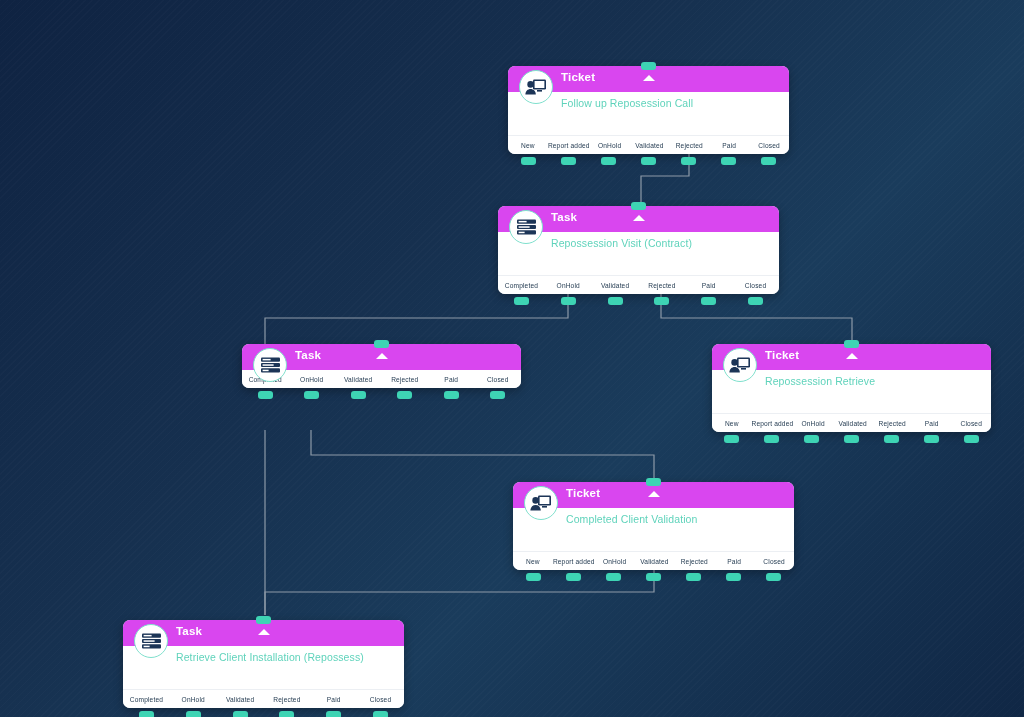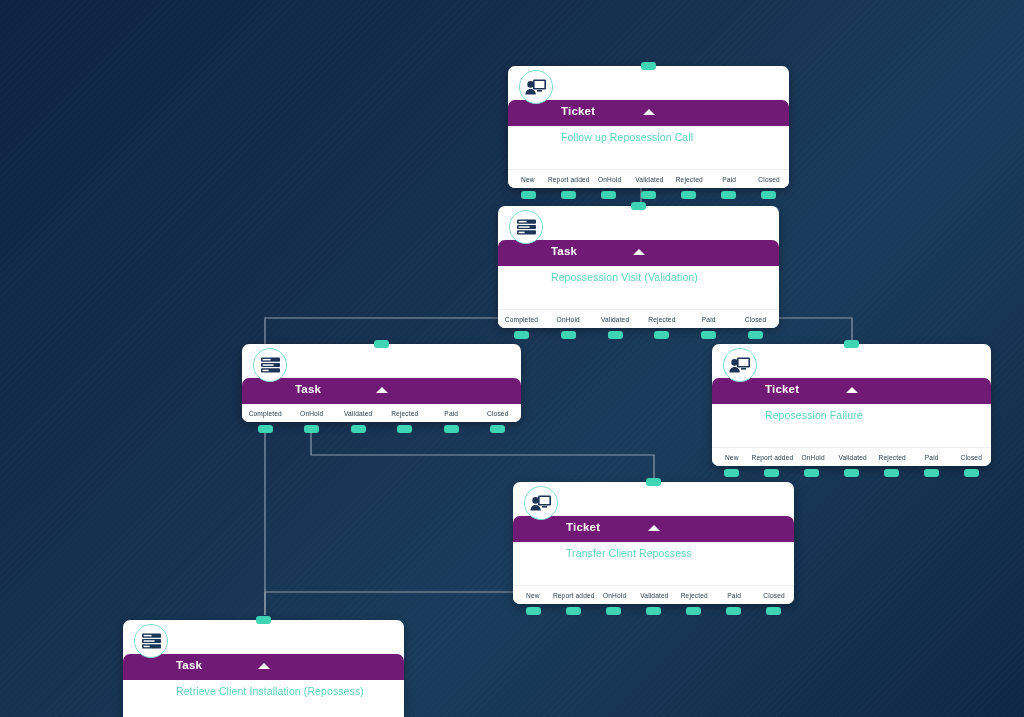--- a/index.html
+++ b/index.html
@@ -51,26 +51,25 @@
     z-index: 3;
     border-radius: 7px;
     background: #ffffff;
     box-shadow: 0 3px 10px rgba(0,0,0,0.30);
     font-family: "Liberation Sans", sans-serif;
   }
 
   .node-header {
     position: relative;
     height: 26px;
-    background: #701a75;
+    background: #d946ef;
     border-top-left-radius: 7px;
     border-top-right-radius: 7px;
     display: flex;
     align-items: center;
-    margin-top: 34px;
   }
 
   .node-title {
     position: absolute;
     left: 53px;
     top: 5px;
     color: #ffffff;
     font-size: 11.5px;
     font-weight: bold;
     letter-spacing: 0.2px;
@@ -253,21 +252,21 @@
           <svg width="21" height="18" viewBox="0 0 21 18">
             <rect x="1" y="1.5" width="19" height="4.2" rx="1" fill="#1c3557"></rect>
             <rect x="2.6" y="2.9" width="8" height="1.5" fill="#ffffff"></rect>
             <rect x="1" y="6.9" width="19" height="4.2" rx="1" fill="#1c3557"></rect>
             <rect x="2.6" y="8.3" width="11" height="1.5" fill="#ffffff"></rect>
             <rect x="1" y="12.3" width="19" height="4.2" rx="1" fill="#1c3557"></rect>
             <rect x="2.6" y="13.7" width="6" height="1.5" fill="#ffffff"></rect>
           </svg>
         </div>
         <div class="node-body">
-          <div class="node-subtitle">Repossession Visit (Validation)</div>
+          <div class="node-subtitle">Repossession Visit (Contract)</div>
         </div>
         <div class="node-footer">
           <div class="status-cell">Completed</div>
           <div class="status-cell">OnHold</div>
           <div class="status-cell">Validated</div>
           <div class="status-cell">Rejected</div>
           <div class="status-cell">Paid</div>
           <div class="status-cell">Closed</div>
         </div>
         <div class="nub-row">
@@ -345,21 +344,21 @@
         <div class="node-avatar">
           <svg width="22" height="18" viewBox="0 0 22 18">
             <rect x="8" y="1.5" width="13" height="10" rx="1.2" fill="#1c3557"></rect>
             <rect x="9.6" y="3" width="9.8" height="7" fill="#ffffff"></rect>
             <rect x="12" y="12" width="5" height="1.6" fill="#1c3557"></rect>
             <circle cx="5.6" cy="6.4" r="3.3" fill="#1c3557"></circle>
             <path d="M0.4 16.5c0-3.2 2.4-5.4 5.2-5.4s5.2 2.2 5.2 5.4z" fill="#1c3557"></path>
           </svg>
         </div>
         <div class="node-body">
-          <div class="node-subtitle">Reposession Failure</div>
+          <div class="node-subtitle">Repossession Retrieve</div>
         </div>
         <div class="node-footer">
           <div class="status-cell">New</div>
           <div class="status-cell">Report added</div>
           <div class="status-cell">OnHold</div>
           <div class="status-cell">Validated</div>
           <div class="status-cell">Rejected</div>
           <div class="status-cell">Paid</div>
           <div class="status-cell">Closed</div>
         </div>
@@ -396,21 +395,21 @@
         <div class="node-avatar">
           <svg width="22" height="18" viewBox="0 0 22 18">
             <rect x="8" y="1.5" width="13" height="10" rx="1.2" fill="#1c3557"></rect>
             <rect x="9.6" y="3" width="9.8" height="7" fill="#ffffff"></rect>
             <rect x="12" y="12" width="5" height="1.6" fill="#1c3557"></rect>
             <circle cx="5.6" cy="6.4" r="3.3" fill="#1c3557"></circle>
             <path d="M0.4 16.5c0-3.2 2.4-5.4 5.2-5.4s5.2 2.2 5.2 5.4z" fill="#1c3557"></path>
           </svg>
         </div>
         <div class="node-body">
-          <div class="node-subtitle">Transfer Client Repossess</div>
+          <div class="node-subtitle">Completed Client Validation</div>
         </div>
         <div class="node-footer">
           <div class="status-cell">New</div>
           <div class="status-cell">Report added</div>
           <div class="status-cell">OnHold</div>
           <div class="status-cell">Validated</div>
           <div class="status-cell">Rejected</div>
           <div class="status-cell">Paid</div>
           <div class="status-cell">Closed</div>
         </div>

